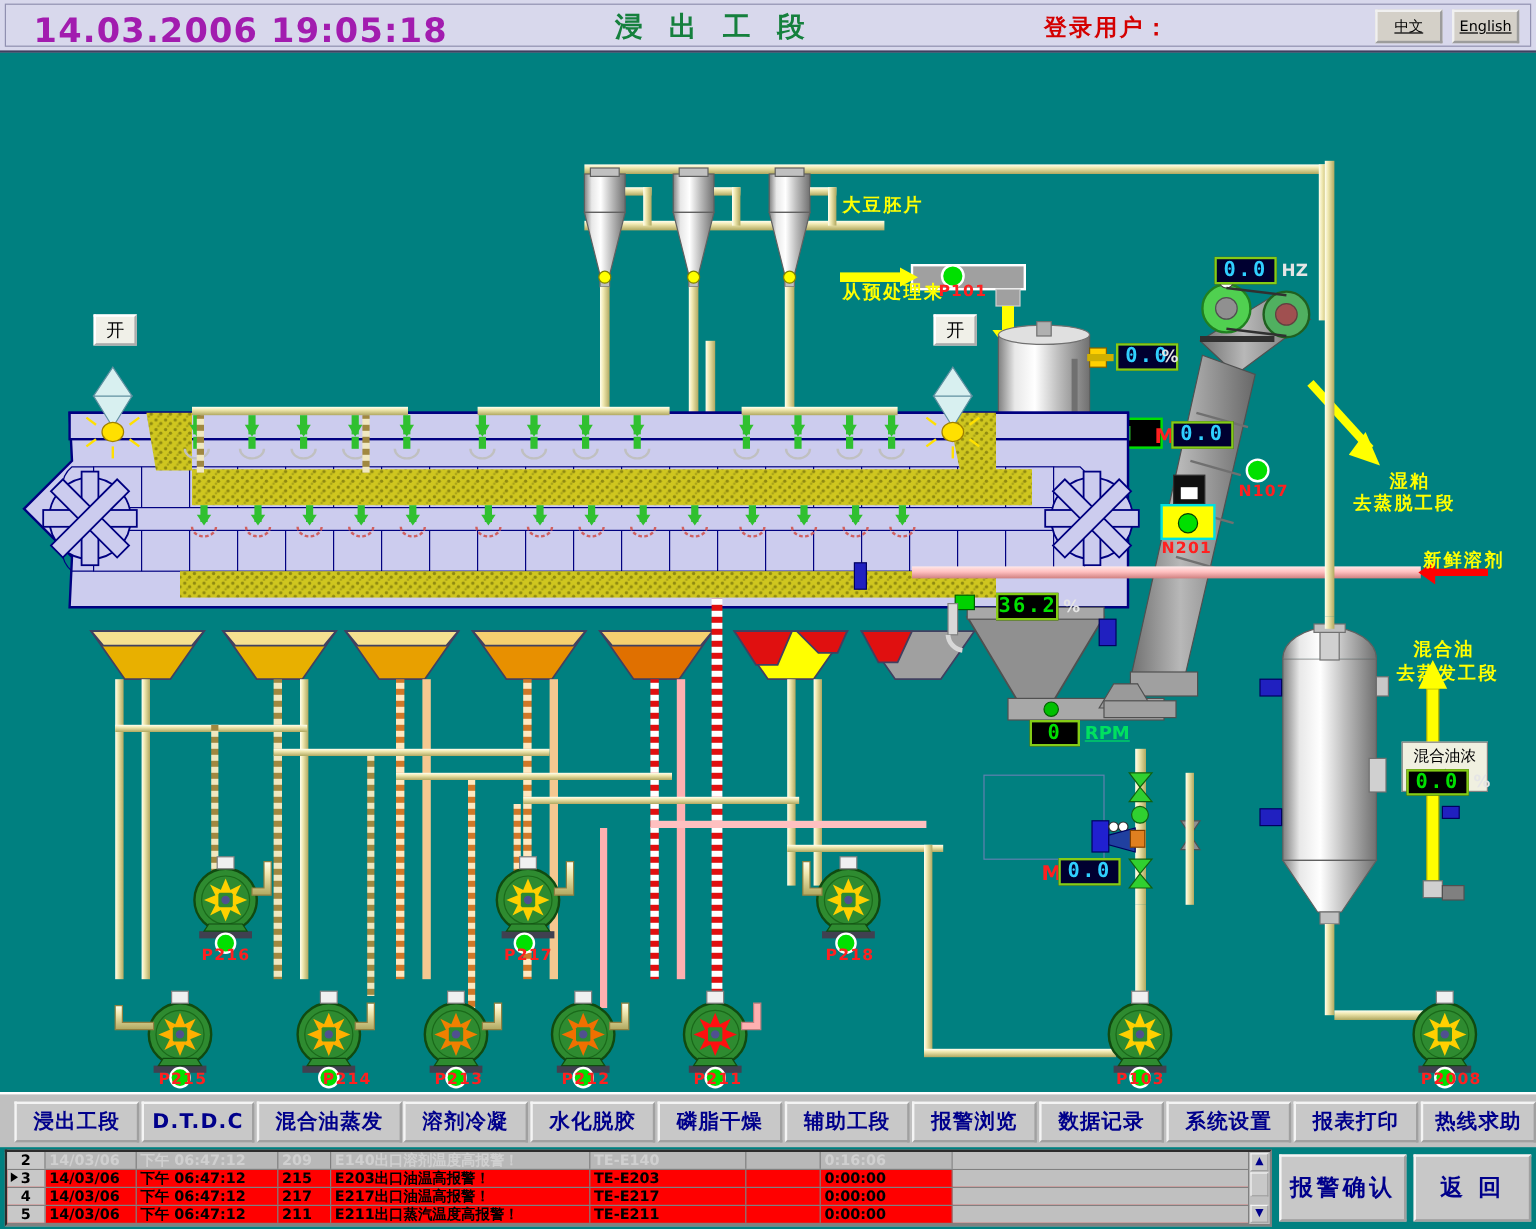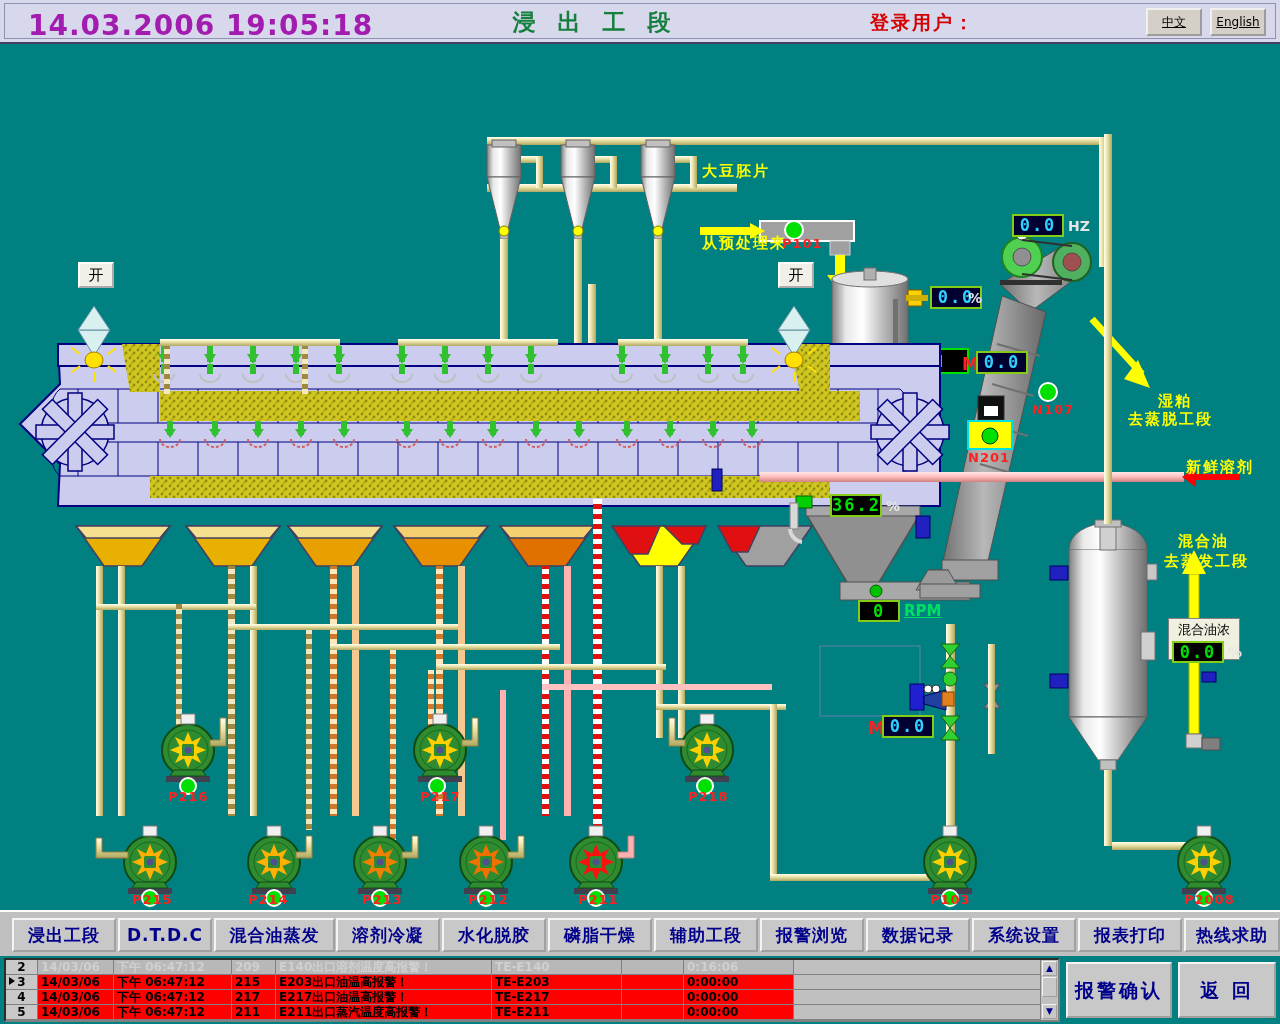--- a/index.html
+++ b/index.html
@@ -867,21 +867,21 @@
 
     <div class="wlabel" style="left:1168px;top:574px;width:72px;">混合油浓度</div>
     <div class="vbox green" style="left:1172px;top:597px;width:52px;height:22px;line-height:18px;">0.0</div>
     <div class="vunit" style="left:1228px;top:600px;">%</div>
 
     <div id="pumptags">
         <div class="label-r" style="position: absolute; left: 168px; top: 745px;">P216</div>
         <div class="label-r" style="position: absolute; left: 420px; top: 745px;">P217</div>
         <div class="label-r" style="position: absolute; left: 688px; top: 745px;">P218</div>
         <div class="label-r" style="position: absolute; left: 132px; top: 848px;">P215</div>
-        <div class="label-r" style="position: absolute; left: 248px; top: 848px; text-align: center;">P214</div>
+        <div class="label-r" style="position: absolute; left: 269px; top: 848px; text-align: center;">P214</div>
         <div class="label-r" style="position: absolute; left: 362px; top: 848px;">P213</div>
         <div class="label-r" style="position: absolute; left: 468px; top: 848px;">P212</div>
         <div class="label-r" style="position: absolute; left: 578px; top: 848px;">P211</div>
         <div class="label-r" style="position: absolute; left: 930px; top: 848px;">P103</div>
         <div class="label-r" style="position: absolute; left: 1184px; top: 848px;">P2008</div>
       </div>
   </div>
 
   <div id="navbar">
       <div class="navbtn" style="left: 12px; width: 104px;">浸出工段</div>

